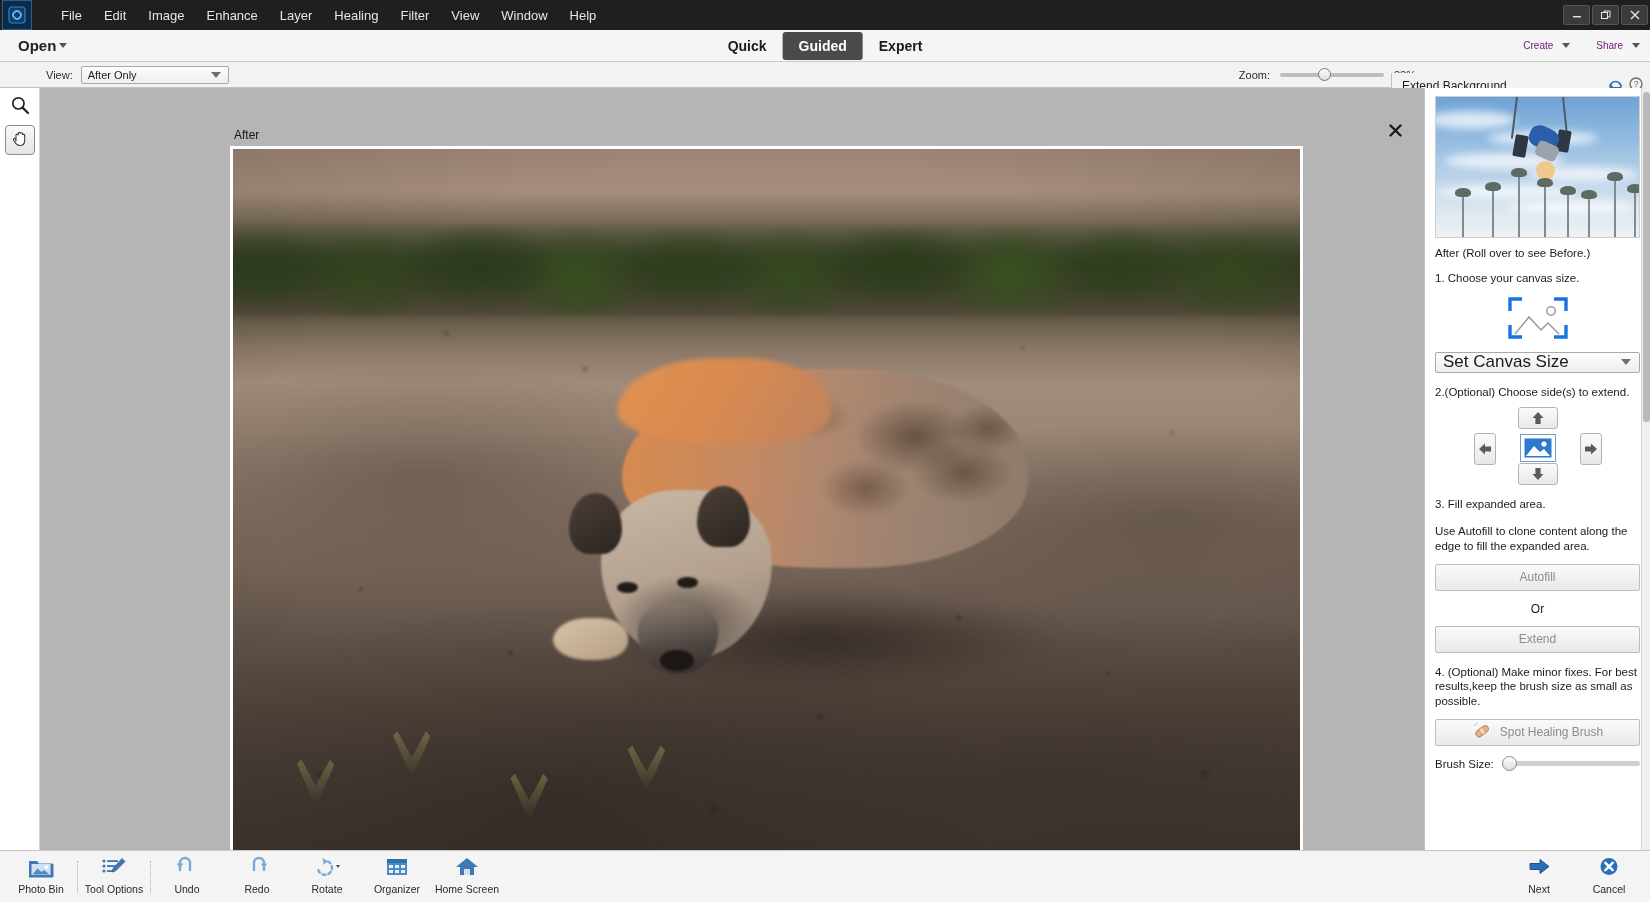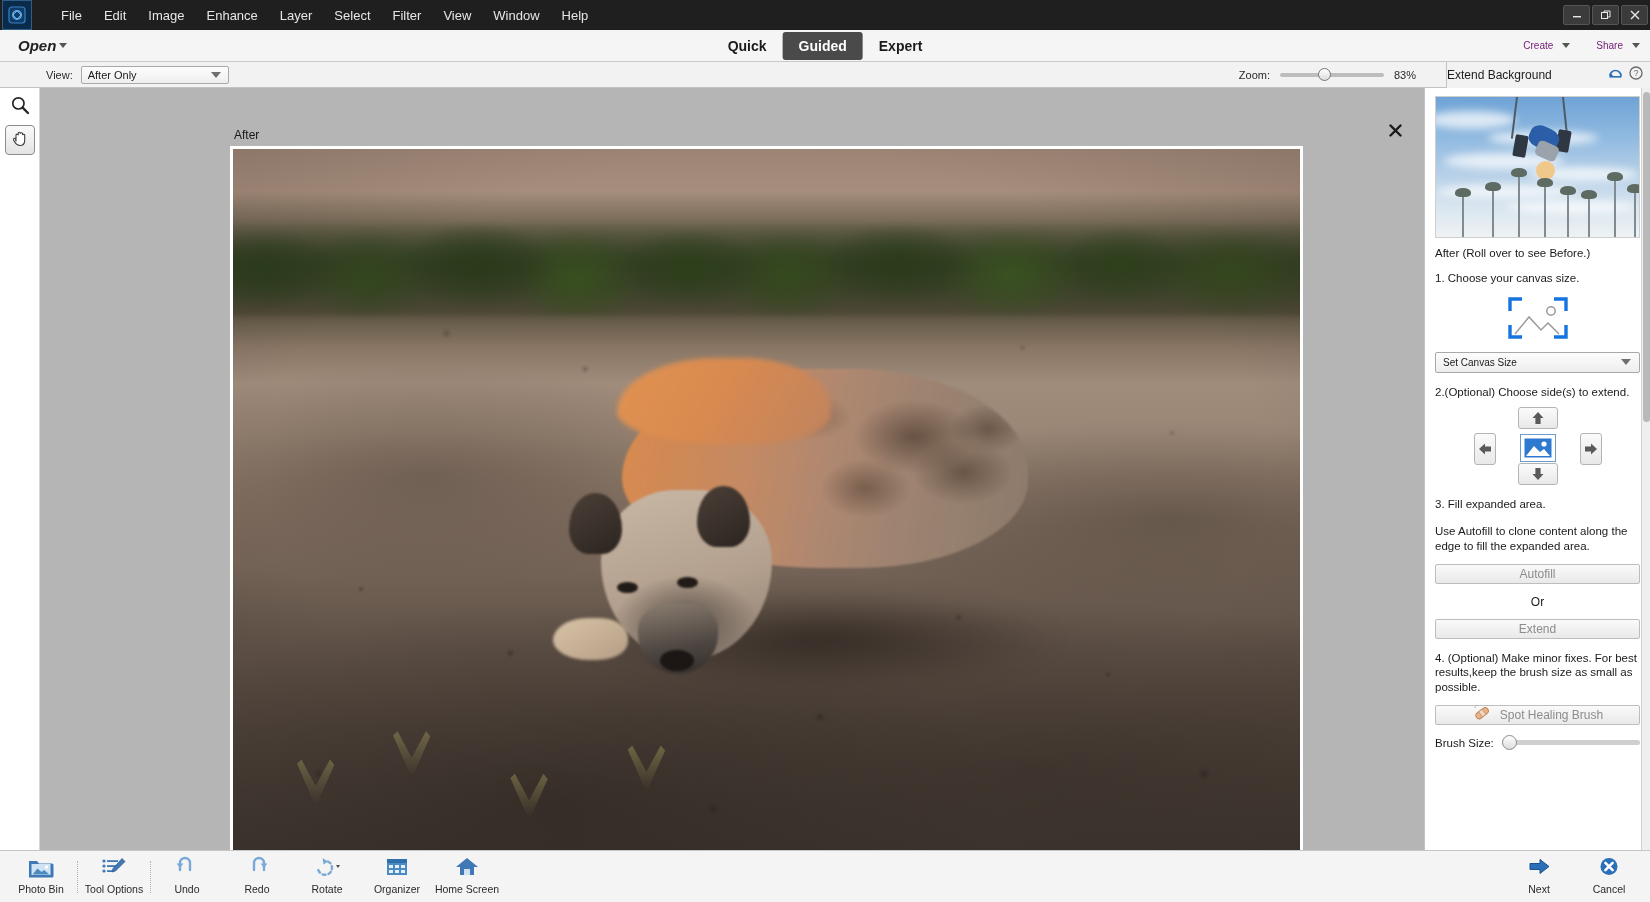--- a/index.html
+++ b/index.html
@@ -52,21 +52,21 @@
   
   .modebar {
     height: 32px;
     background: #f5f5f5;
     border-bottom: 1px solid #c9c9c9;
     display: flex; align-items: center;
     position: relative;
   }
   .open-group {
     display: flex; align-items: center;
-    margin-left: 18px; gap: 3px; font-style: italic;
+    margin-left: 18px; gap: 3px;
   }
   .open-label { font-size: 15px; font-weight: bold; color: #222; }
   .caret-dn {
     width: 0; height: 0;
     border-left: 4px solid transparent;
     border-right: 4px solid transparent;
     border-top: 5px solid #555;
   }
   .mode-tabs {
     position: absolute;
@@ -127,25 +127,26 @@
   }
   .slider-thumb {
     position: absolute; top: -5px;
     width: 13px; height: 13px;
     border-radius: 50%;
     background: linear-gradient(#ffffff,#dddddd);
     border: 1px solid #777;
   }
   .zoom-pct { font-size: 11px; color: #2a2a2a; min-width: 30px; }
   .panel-title-bar {
-    position: absolute; right: 0; top: 0;
-    width: 204px; height: 26px;
+    position: absolute; right: 0; top: 11px;
+    width: 259px; height: 26px;
     background: #f2f2f2;
     border-left: 1px solid #c2c2c2;
     display: flex; align-items: center;
+    padding-left: 10px;
   }
   .panel-title { font-size: 12px; color: #1c1c1c; }
   .panel-icons {
     position: absolute; right: 7px; top: 4px;
     display: flex; align-items: center; gap: 6px;
   }
 
   
   .body-row {
     display: flex;
@@ -443,21 +444,21 @@
     margin-top: 10px; margin-bottom: 8px;
   }
   .dropdown {
     width: 205px; height: 21px;
     background: linear-gradient(#fdfdfd,#ededed);
     border: 1px solid #a9a9a9;
     border-radius: 2px;
     display: flex; align-items: center;
     padding: 0 7px;
     position: relative;
-    font-size: 10px; color: #1a1a1a;
+    font-size: 17px; color: #1a1a1a;
   }
   .dropdown .caret {
     position: absolute; right: 8px;
     width: 0; height: 0;
     border-left: 5px solid transparent;
     border-right: 5px solid transparent;
     border-top: 6px solid #6f6f6f;
   }
   .dpad {
     position: relative;
@@ -478,21 +479,21 @@
   .dpad-center {
     position: absolute;
     left: 56px; top: 27px;
     width: 36px; height: 28px;
     border: 1px solid #6f9ccd;
     background: #ffffff;
     display: flex; align-items: center; justify-content: center;
   }
   .arrow-glyph { fill: #5a5a5a; }
   .wide-btn {
-    width: 205px; height: 20px;
+    width: 205px; height: 27px;
     background: linear-gradient(#fafafa,#e9e9e9);
     border: 1px solid #bdbdbd;
     border-radius: 2px;
     display: flex; align-items: center; justify-content: center;
     gap: 8px;
     font-size: 12px; color: #8c8c8c;
     margin-top: 10px;
   }
   .or-text {
     text-align: center;
@@ -568,21 +569,21 @@
       <circle cx="9" cy="9" r="4.2" fill="none" stroke="#5ea8e8" stroke-width="1.6"></circle>
       <path d="M9 4.8 L13.2 9 L9 13.2 L4.8 9 Z" fill="none" stroke="#7fc3f5" stroke-width="1"></path>
     </svg>
   </div>
   <div class="menu-items">
     <div class="menu-item">File</div>
     <div class="menu-item">Edit</div>
     <div class="menu-item">Image</div>
     <div class="menu-item">Enhance</div>
     <div class="menu-item">Layer</div>
-    <div class="menu-item">Select</div>
+    <div class="menu-item">Healing</div>
     <div class="menu-item">Filter</div>
     <div class="menu-item">View</div>
     <div class="menu-item">Window</div>
     <div class="menu-item">Help</div>
   </div>
   <div class="win-controls">
     <div class="win-btn">
       <svg width="10" height="10" viewBox="0 0 10 10">
           <rect x="1" y="6" width="8" height="1.4" fill="#e8e8e8"></rect>
         </svg>

